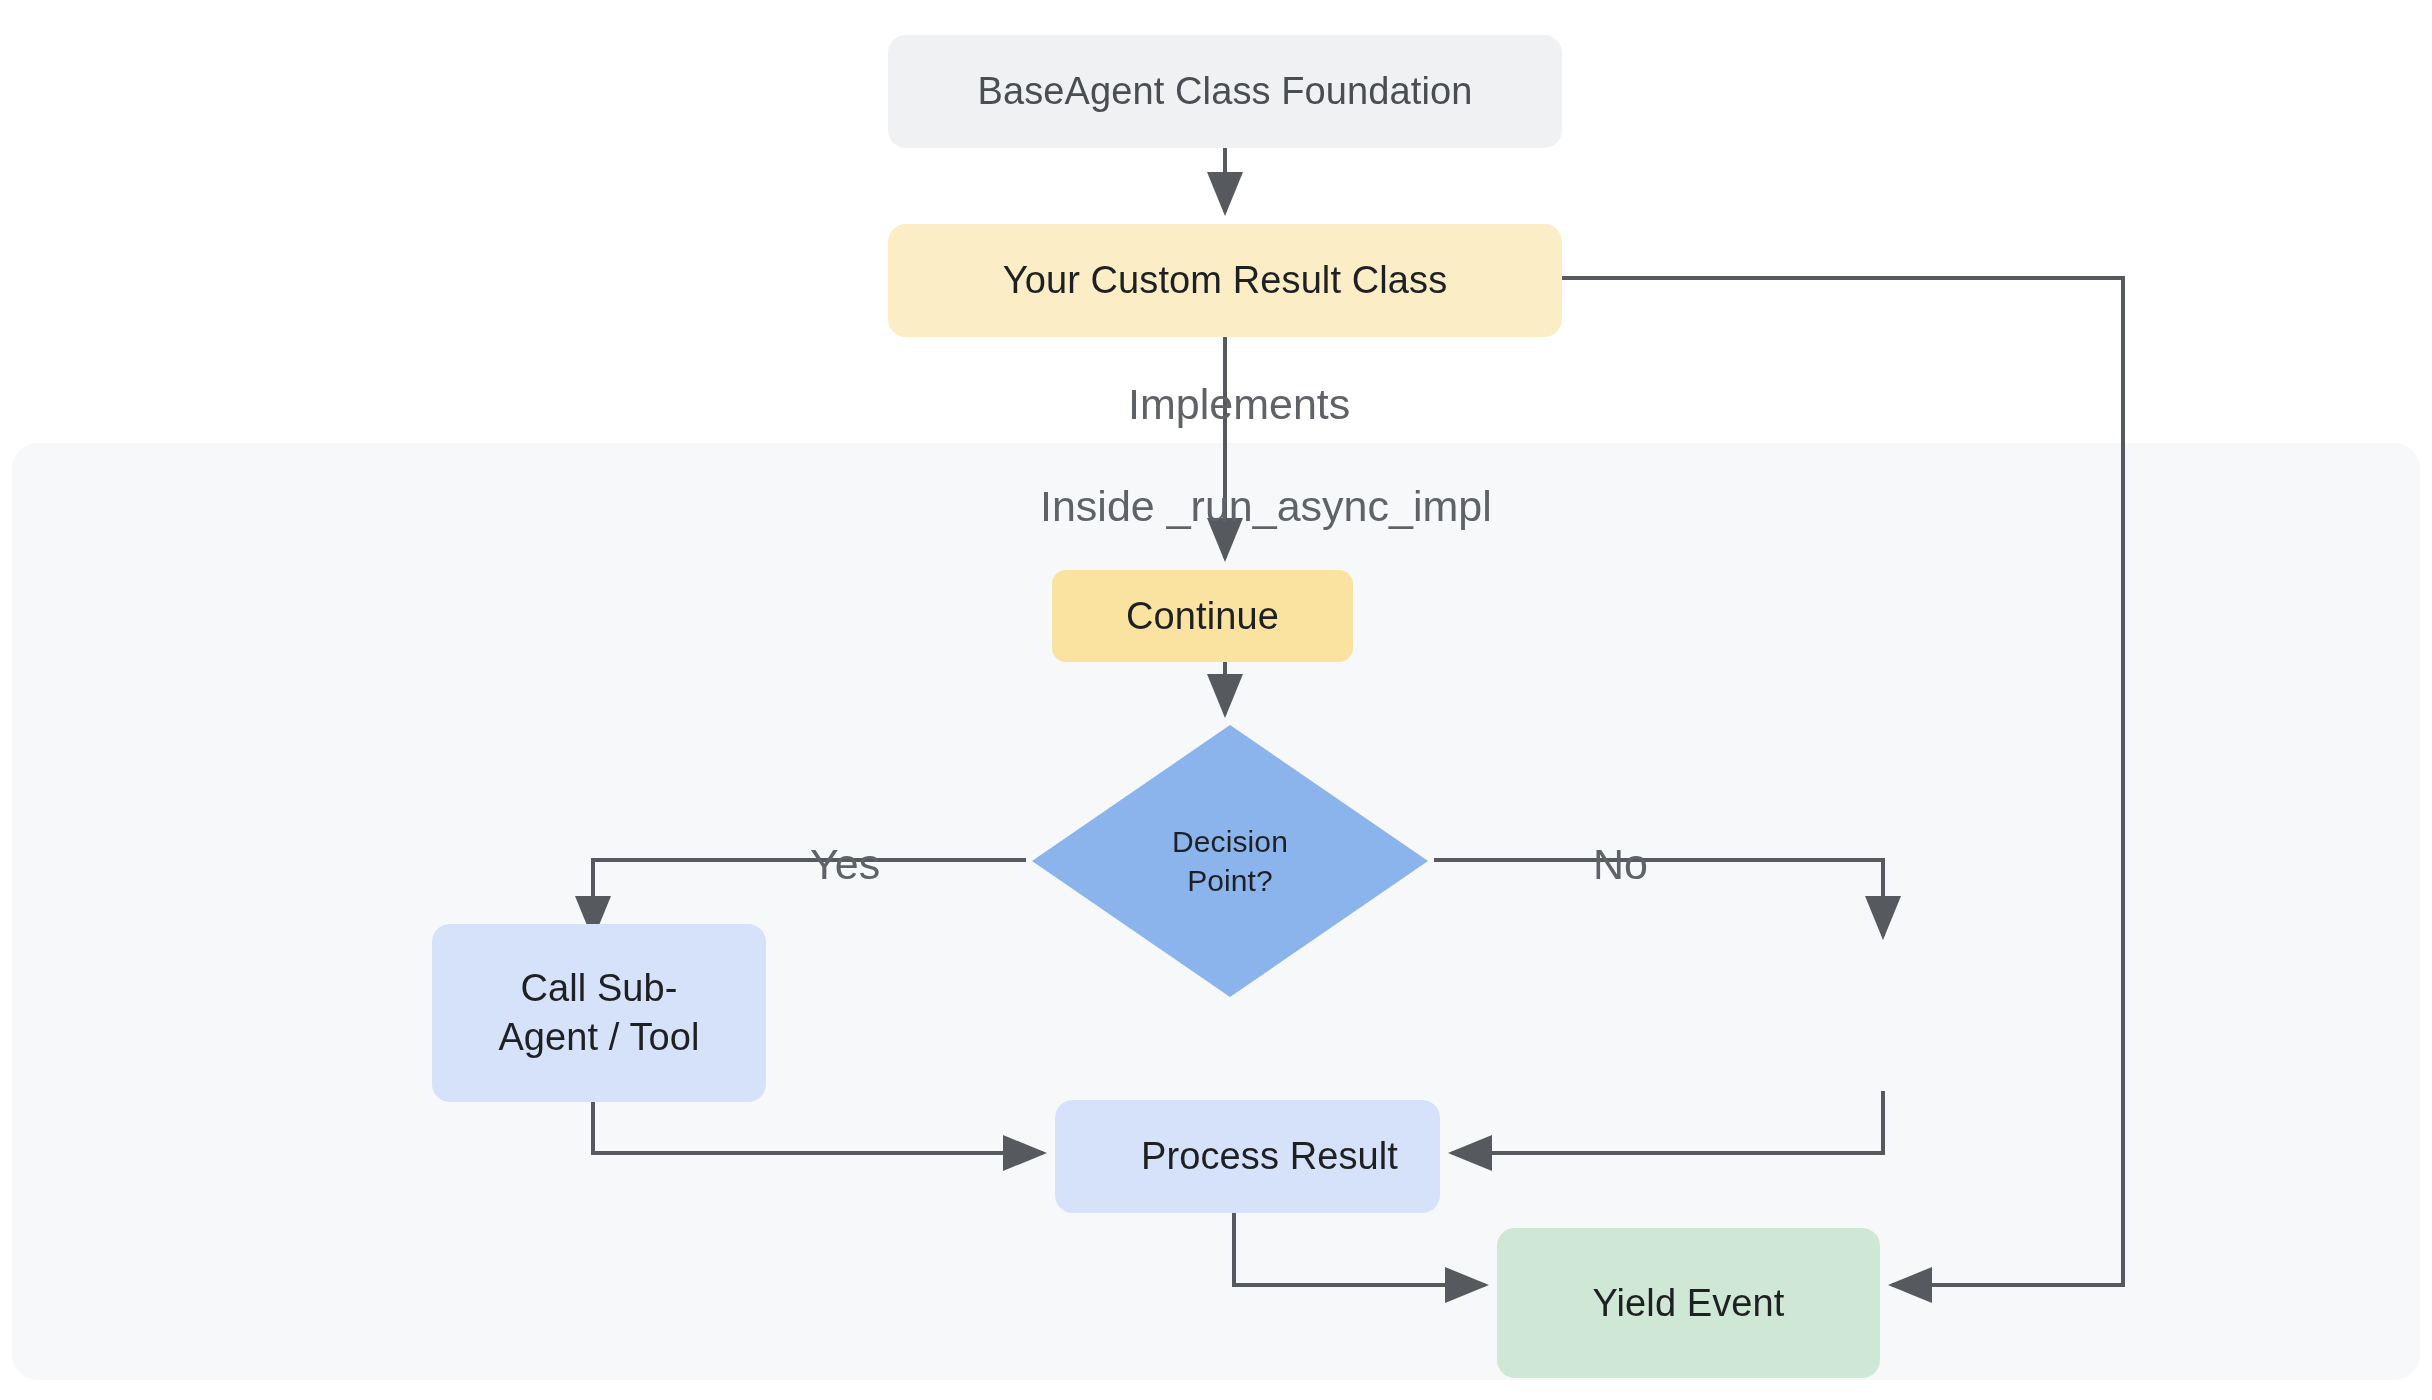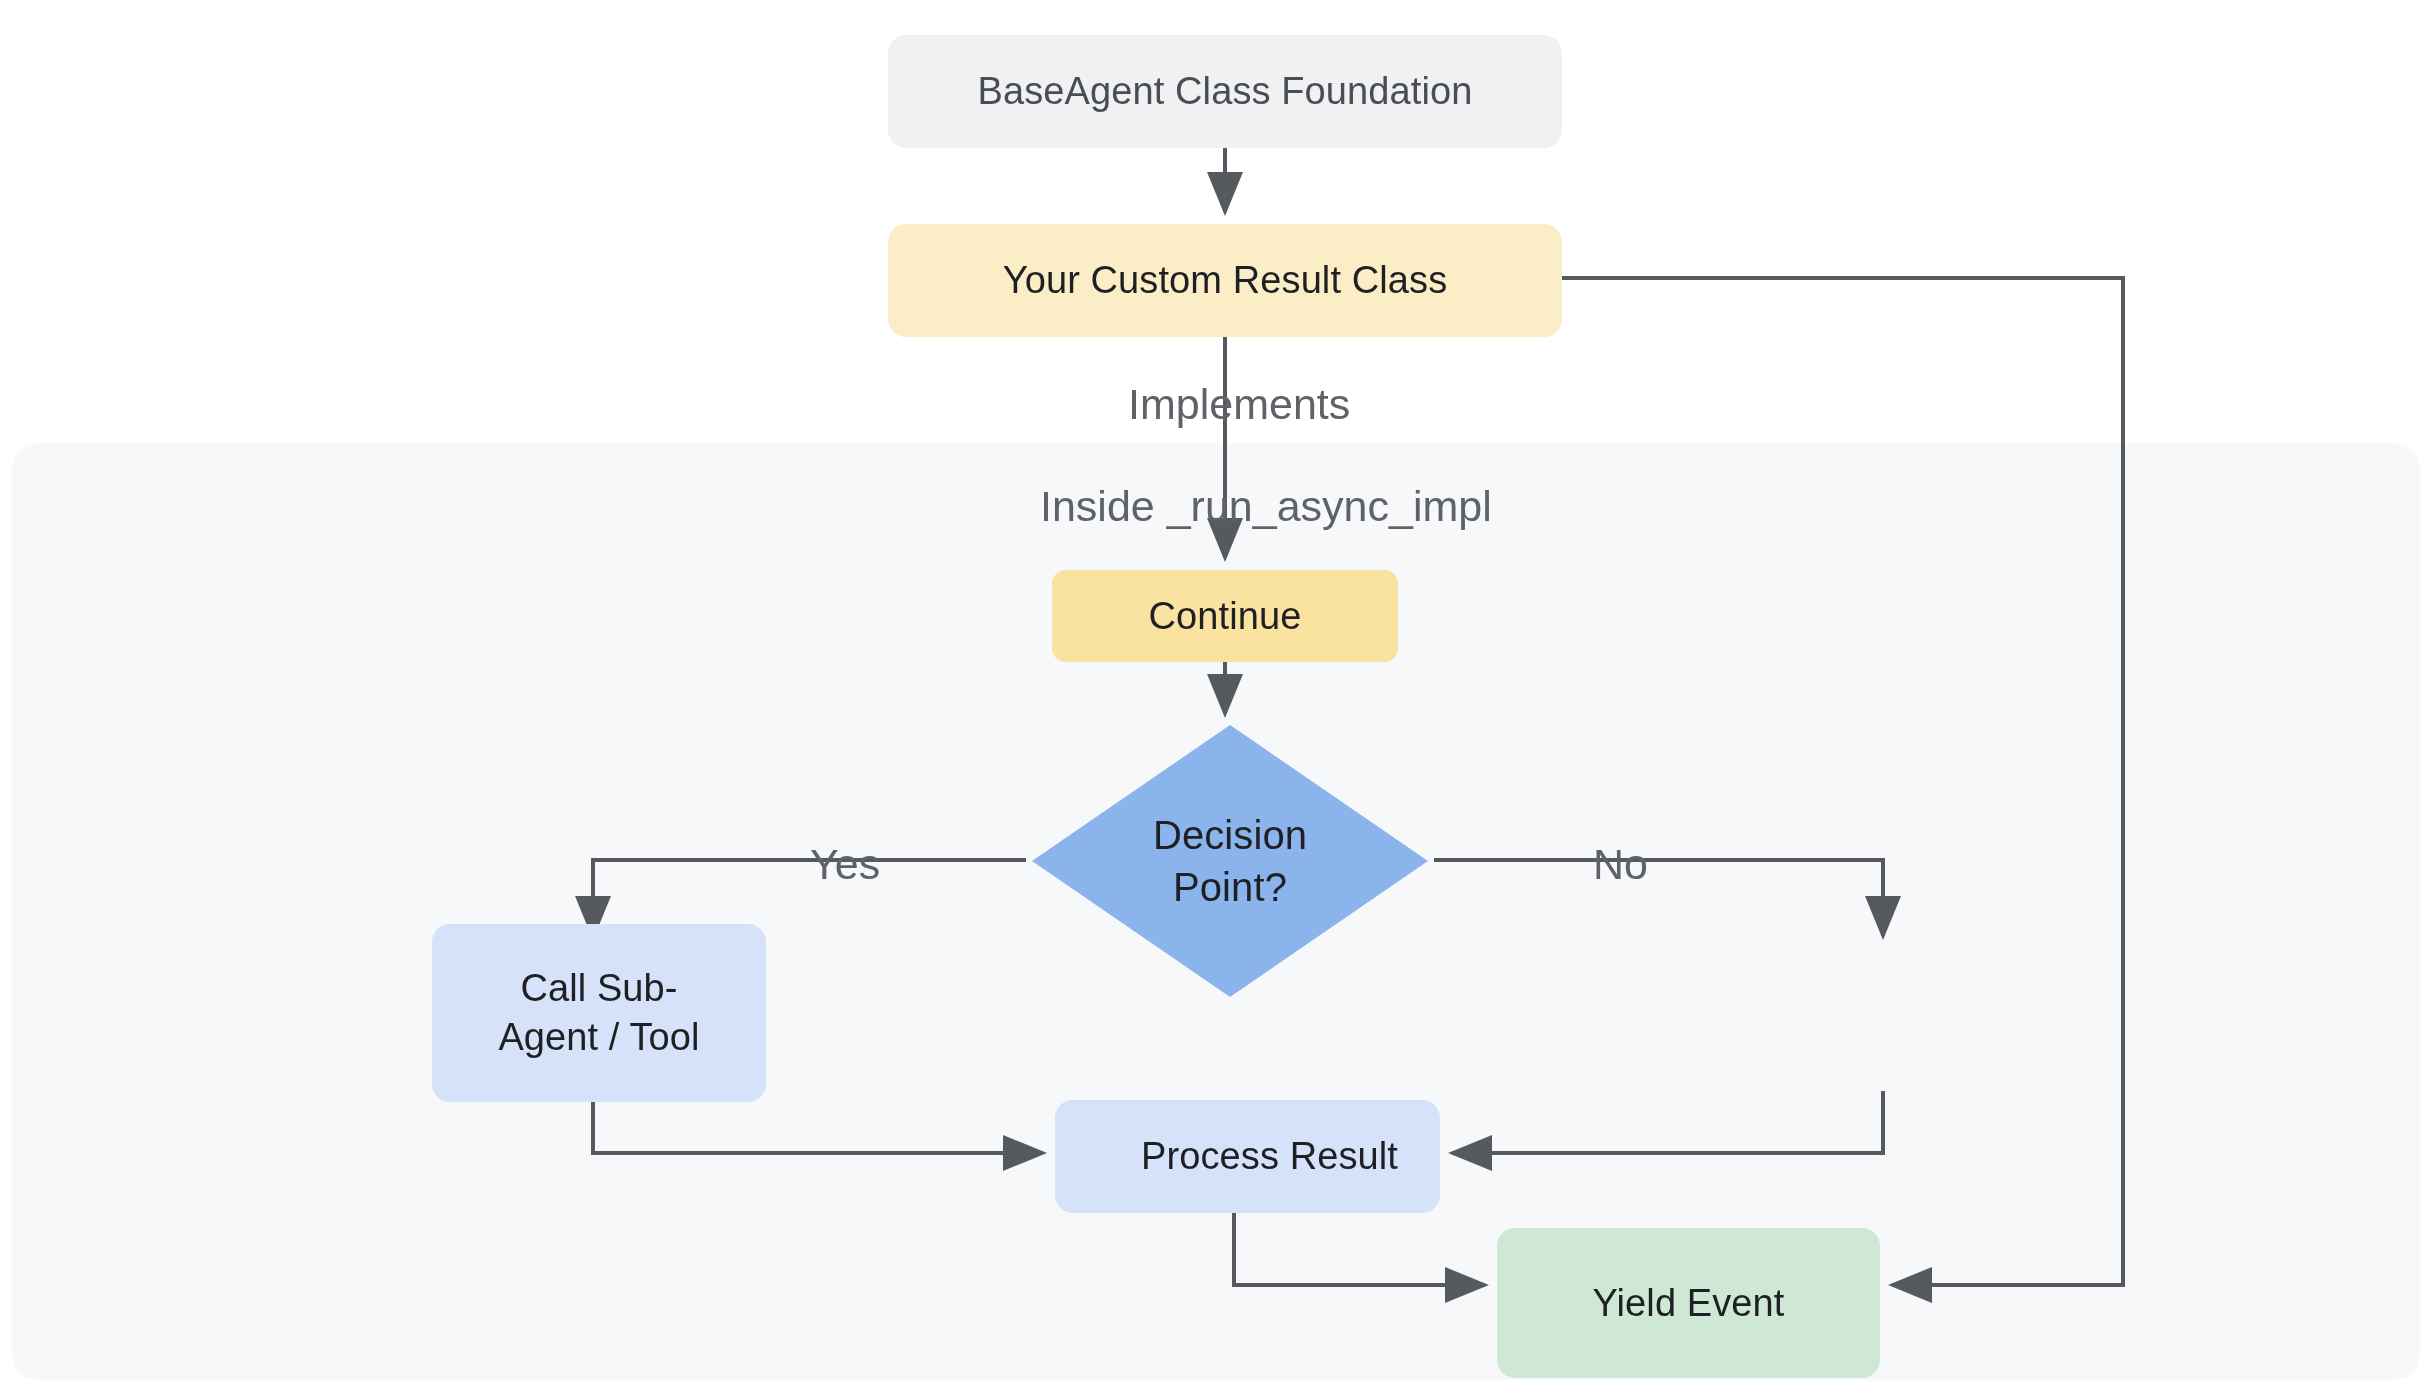--- a/index.html
+++ b/index.html
@@ -50,21 +50,21 @@
   #node-base {
     left: 888px;  top: 35px;   width: 674px; height: 113px;
     background: #eff1f3;
     color: #4a4d52;
   }
   #node-custom {
     left: 888px;  top: 224px;  width: 674px; height: 113px;
     background: #fbeec7;
   }
   #node-continue {
-    left: 1052px; top: 570px;  width: 346px; height: 92px;
+    left: 1052px; top: 570px;  width: 301px; height: 92px;
     background: #fae3a0;
     border-radius: 14px;
   }
   #node-callsub {
     left: 432px;  top: 924px;  width: 334px; height: 178px;
     background: #d5e2f9;
   }
   #node-perform {
     left: 1714px; top: 948px;  width: 334px; height: 143px;
     background: #d5e2f9;
@@ -91,21 +91,21 @@
     position: absolute;
     left: 12px; top: 0;
     width: 396px; height: 272px;
     background: #8cb4ec;
     clip-path: polygon(50% 0%, 100% 50%, 50% 100%, 0% 50%);
     z-index: 0;
   }
   #node-decision .diamond-label {
     position: relative;
     z-index: 1;
-    font-size: 40px;
+    font-size: 30px;
     line-height: 1.3;
   }
 
   
   #subgraph-container {
     position: absolute;
     left: 12px; top: 443px;
     width: 2408px; height: 937px;
     background: #f6f8fa;
     border-radius: 26px;

